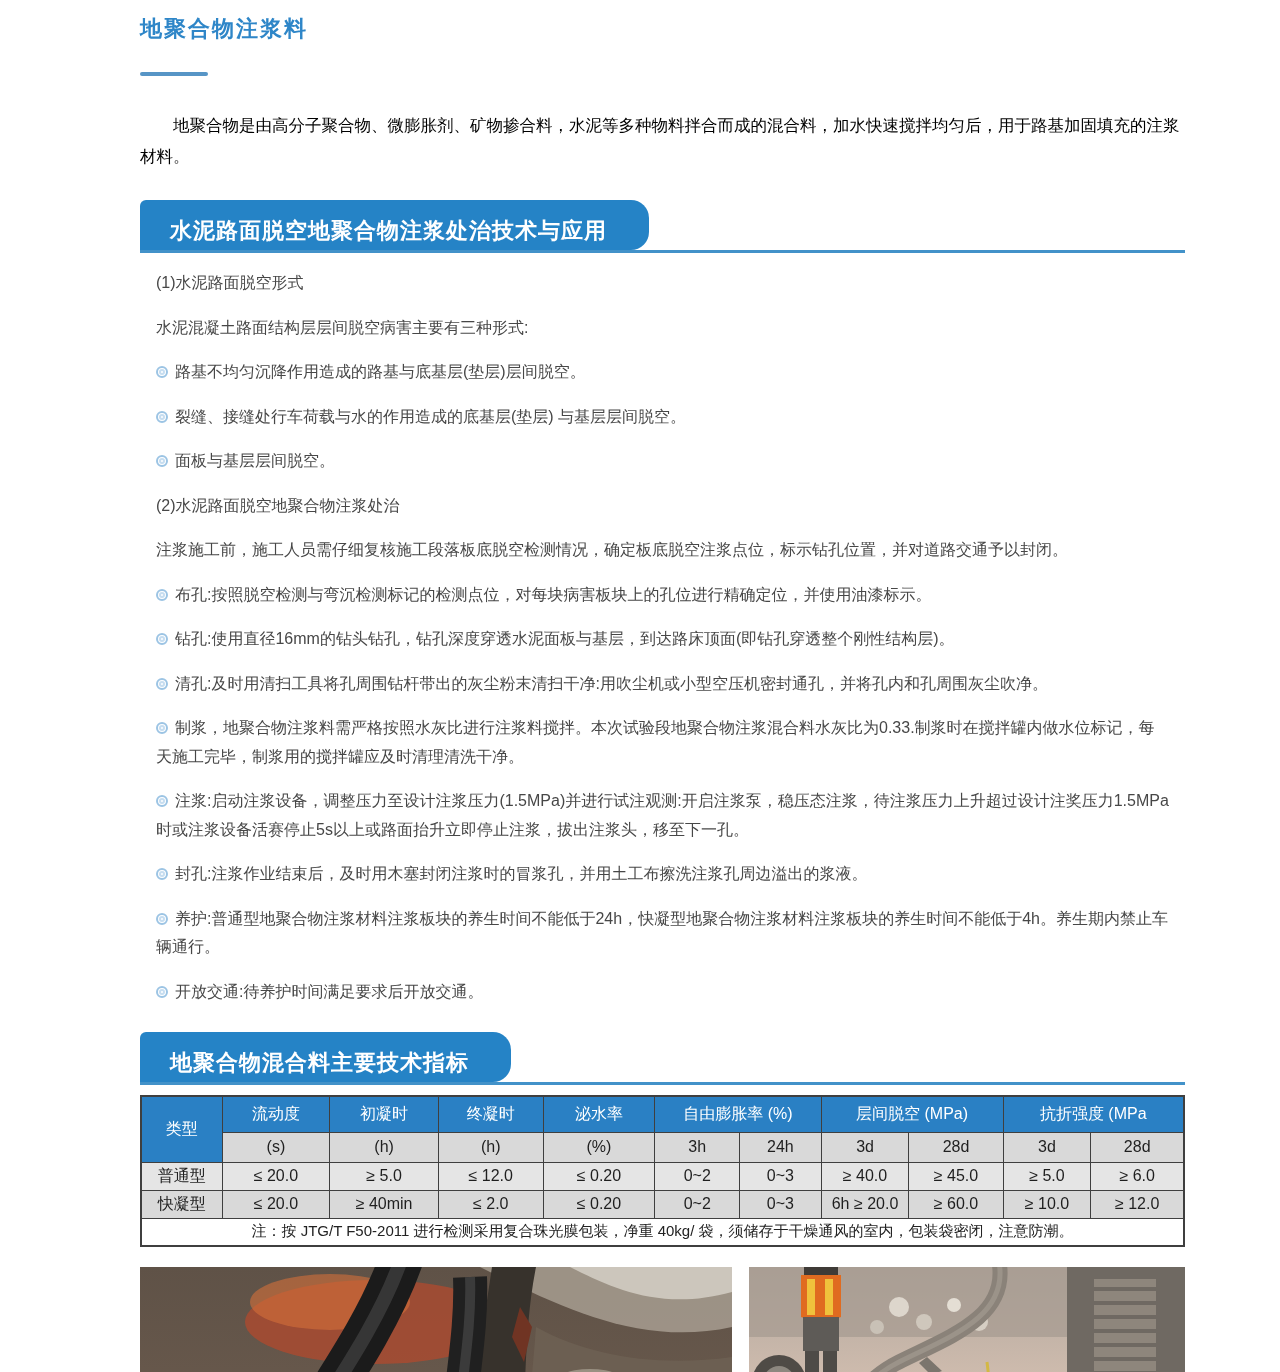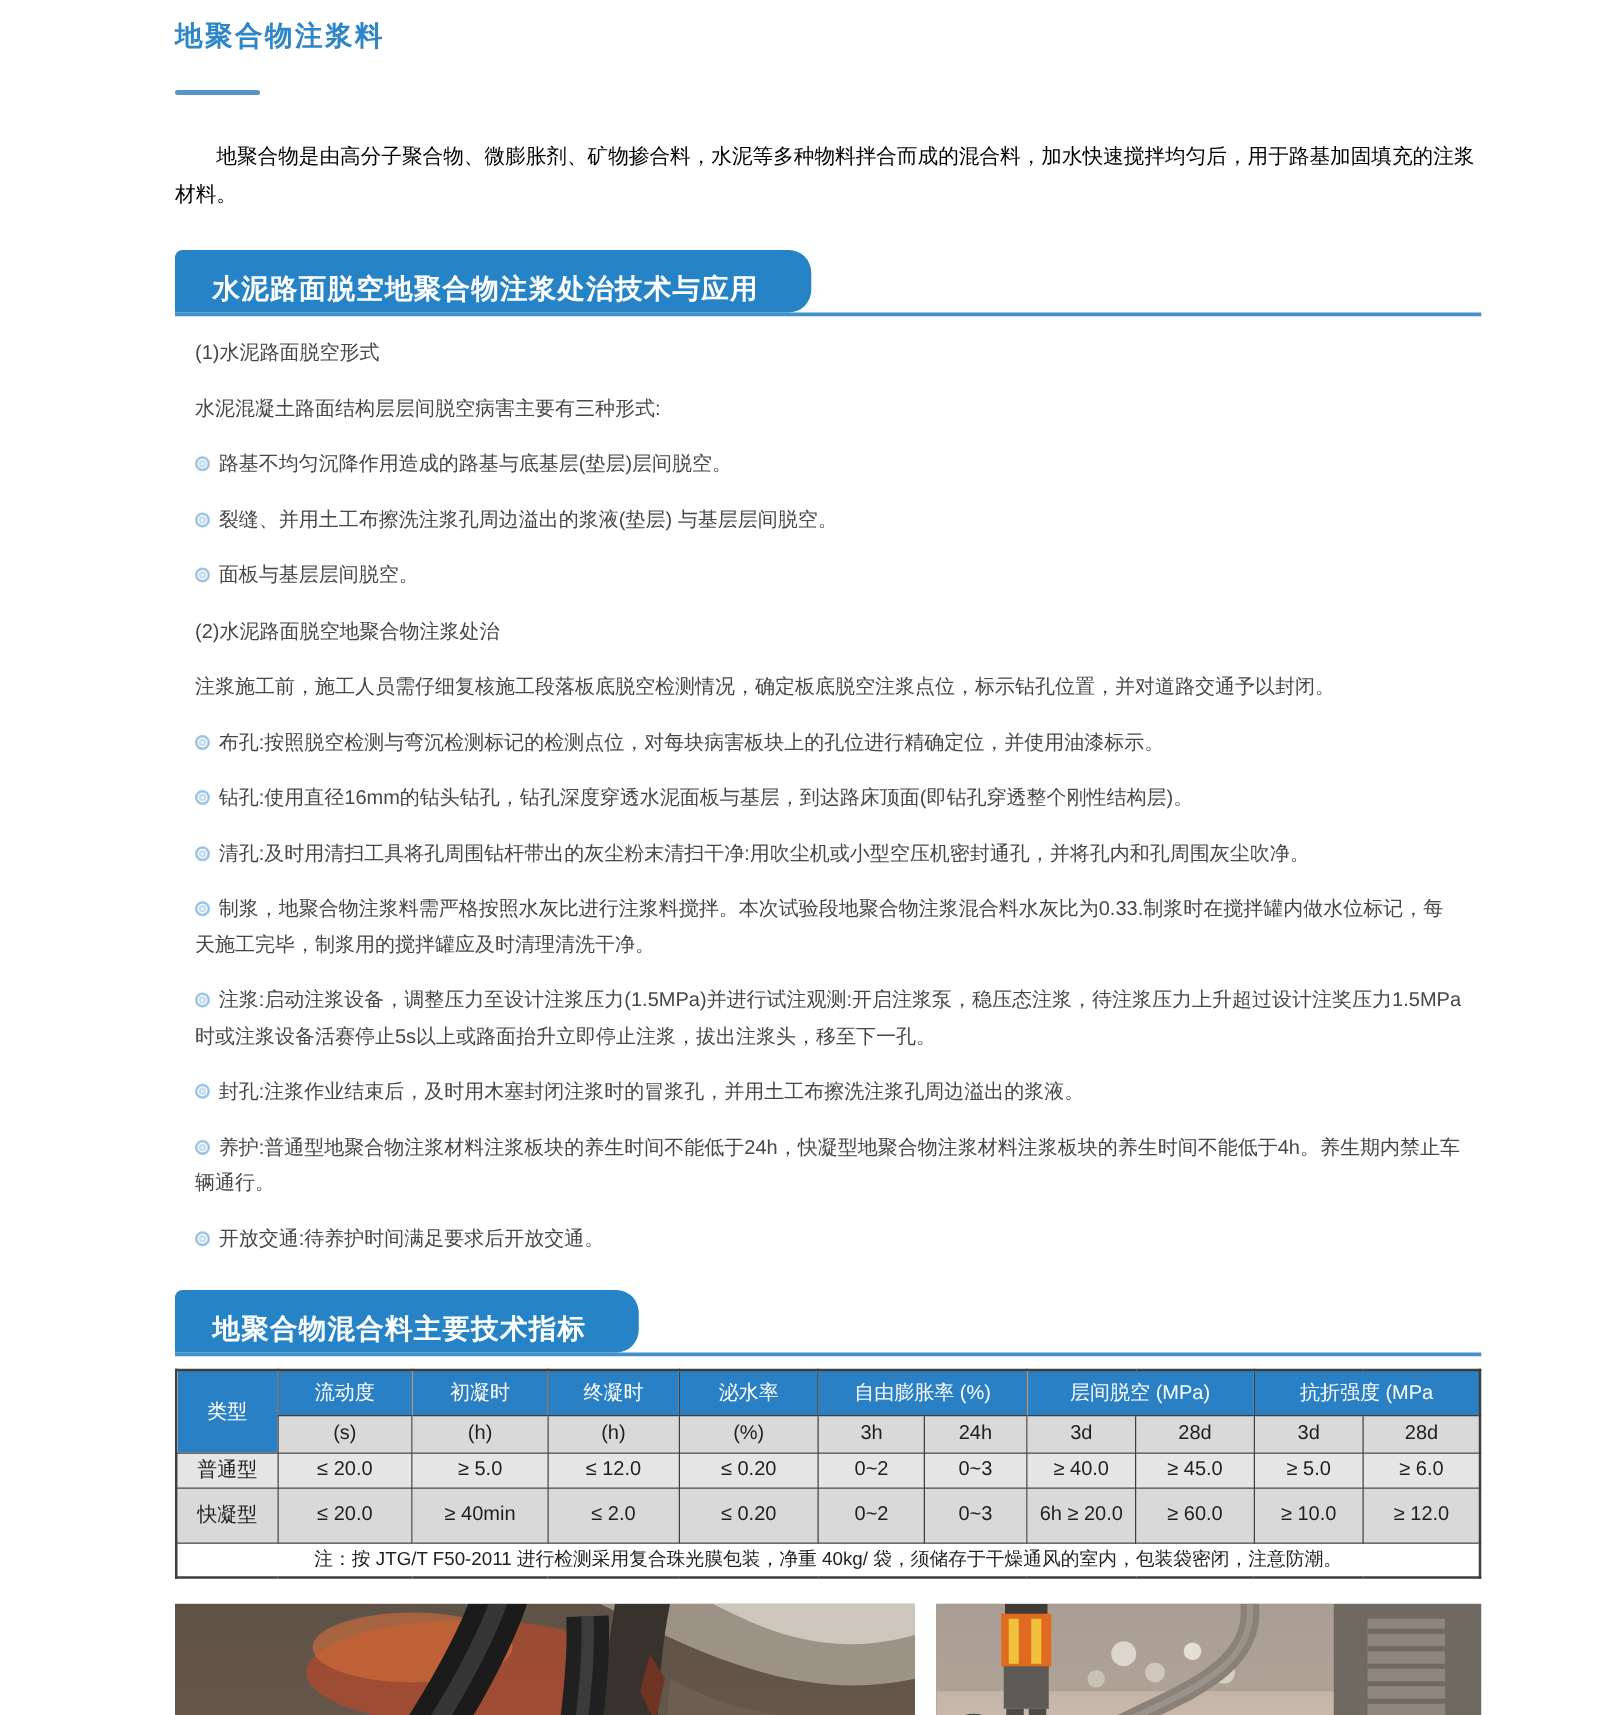--- a/index.html
+++ b/index.html
@@ -104,21 +104,21 @@
     color: #ffffff;
     font-size: 17px;
   }
   tr.hdr-unit td {
     background: #d9d9d9;
     color: #1f1f1f;
     font-size: 16px;
     height: 30px;
   }
   tr.row-a td { background: #e5e5e5; font-size: 16px; height: 28px; color: #1f1f1f; margin-top: 16px; }
-  tr.row-b td { background: #d9d9d9; font-size: 16px; height: 44px; color: #1f1f1f; }
+  tr.row-b td { background: #d9d9d9; font-size: 16px; height: 28px; color: #1f1f1f; }
   td.row-type { font-size: 16px; }
   tr.note-row td {
     background: #ffffff;
     font-size: 15px;
     height: 28px;
     color: #222222;
   }
   .photos {
     margin-top: 20px;
     display: flex;
@@ -155,21 +155,21 @@
   <p class="intro">地聚合物是由高分子聚合物、微膨胀剂、矿物掺合料，水泥等多种物料拌合而成的混合料，加水快速搅拌均匀后，用于路基加固填充的注浆材料。</p>
 
   <div class="banner-wrap">
     <span class="banner">水泥路面脱空地聚合物注浆处治技术与应用</span>
   </div>
 
   <div class="body-text">
     <p><span>(1)水泥路面脱空形式</span></p>
     <p><span>水泥混凝土路面结构层层间脱空病害主要有三种形式:</span></p>
     <p><span class="bullet"></span><span>路基不均匀沉降作用造成的路基与底基层(垫层)层间脱空。</span></p>
-    <p><span class="bullet"></span><span>裂缝、并用土工布擦洗注浆孔周边溢出的浆液(垫层) 与基层层间脱空。</span></p>
+    <p><span class="bullet"></span><span>裂缝、接缝处行车荷载与水的作用造成的底基层(垫层) 与基层层间脱空。</span></p>
     <p><span class="bullet"></span><span>面板与基层层间脱空。</span></p>
     <p><span>(2)水泥路面脱空地聚合物注浆处治</span></p>
     <p><span>注浆施工前，施工人员需仔细复核施工段落板底脱空检测情况，确定板底脱空注浆点位，标示钻孔位置，并对道路交通予以封闭。</span></p>
     <p><span class="bullet"></span><span>布孔:按照脱空检测与弯沉检测标记的检测点位，对每块病害板块上的孔位进行精确定位，并使用油漆标示。</span></p>
     <p><span class="bullet"></span><span>钻孔:使用直径16mm的钻头钻孔，钻孔深度穿透水泥面板与基层，到达路床顶面(即钻孔穿透整个刚性结构层)。</span></p>
     <p><span class="bullet"></span><span>清孔:及时用清扫工具将孔周围钻杆带出的灰尘粉末清扫干净:用吹尘机或小型空压机密封通孔，并将孔内和孔周围灰尘吹净。</span></p>
     <p><span class="bullet"></span><span>制浆，地聚合物注浆料需严格按照水灰比进行注浆料搅拌。本次试验段地聚合物注浆混合料水灰比为0.33.制浆时在搅拌罐内做水位标记，每天施工完毕，制浆用的搅拌罐应及时清理清洗干净。</span></p>
     <p><span class="bullet"></span><span>注浆:启动注浆设备，调整压力至设计注浆压力(1.5MPa)并进行试注观测:开启注浆泵，稳压态注浆，待注浆压力上升超过设计注奖压力1.5MPa时或注浆设备活赛停止5s以上或路面抬升立即停止注浆，拔出注浆头，移至下一孔。</span></p>
     <p><span class="bullet"></span><span>封孔:注浆作业结束后，及时用木塞封闭注浆时的冒浆孔，并用土工布擦洗注浆孔周边溢出的浆液。</span></p>
     <p><span class="bullet"></span><span>养护:普通型地聚合物注浆材料注浆板块的养生时间不能低于24h，快凝型地聚合物注浆材料注浆板块的养生时间不能低于4h。养生期内禁止车辆通行。</span></p>

